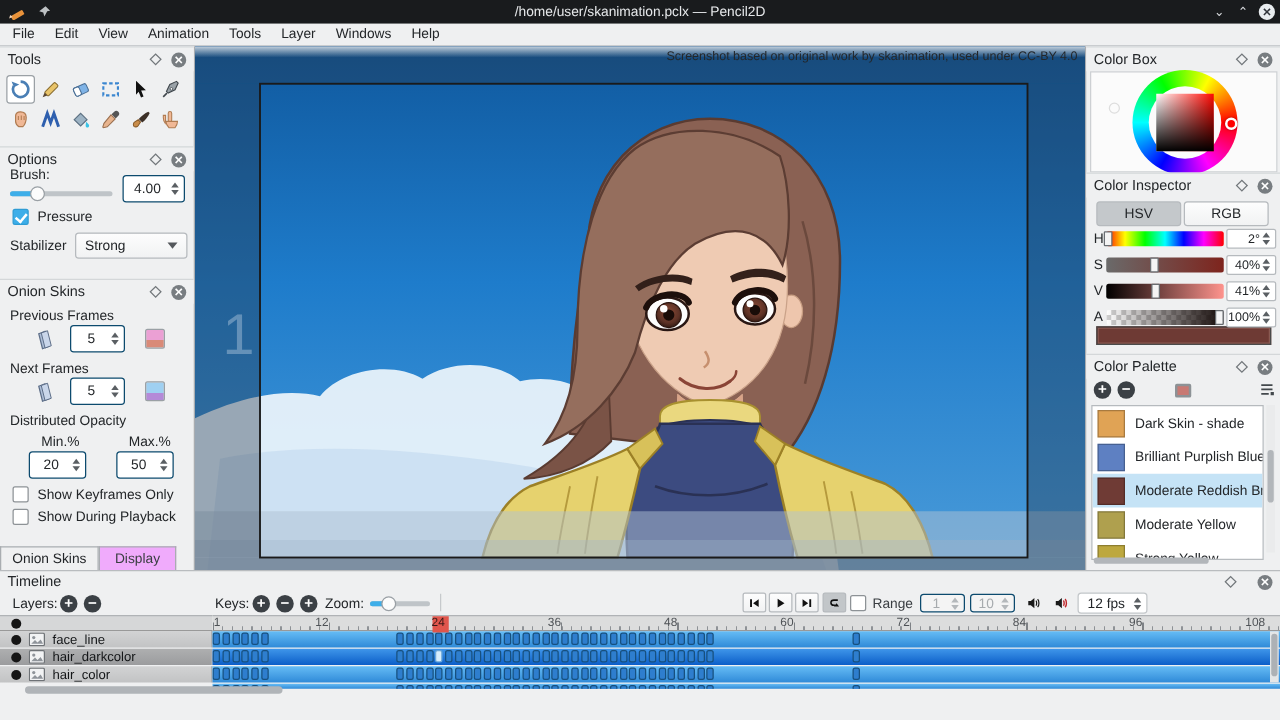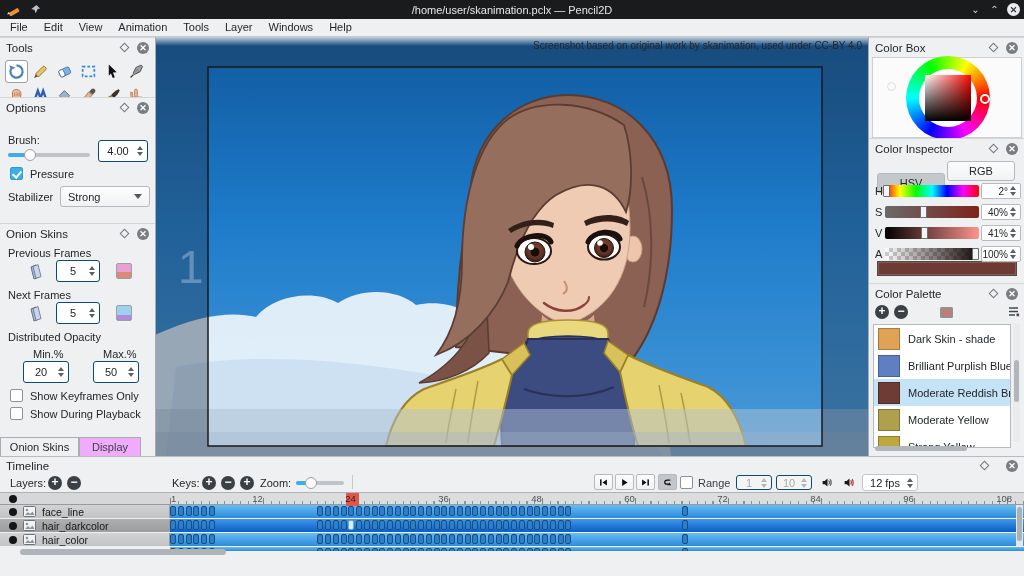--- a/index.html
+++ b/index.html
@@ -255,21 +255,21 @@
         </div>
         <div class="tool-btn">
           <svg viewBox="0 0 16 16">
             <rect x="6.2" y="2" width="2.6" height="8" rx="1.3" fill="#f0b896" stroke="#b07c52" stroke-width=".8"></rect>
             <path d="M4 11c-1-1.2-1.5-2.6-1.5-4.2V5h1.7v3.2z" fill="#f0b896" stroke="#b07c52" stroke-width=".8"></path>
             <path d="M4.5 9.5c0 2.2 1 3.6 2.2 4.8h4.6c1.1-1.4 1.9-3 1.9-4.8z" fill="#f0b896" stroke="#b07c52" stroke-width=".8"></path>
           </svg>
         </div>
       </div>
 
-    <div class="panel-header" style="top:60px;">
+    <div class="panel-header" style="top:80px;">
       <span class="ph-title">Options</span>
       <span class="ph-float"></span>
       <span class="ph-close">✕</span>
     </div>
     <div class="label" style="left:8px; top:97px;">Brush:</div>
     <div class="slider" style="left:8px; top:111px; width:82px;">
       <div class="groove"></div>
         <div class="fill" style="width:22px;"></div>
         <div class="handle" style="left:16px;"></div>
     </div>
@@ -495,21 +495,21 @@
           <span class="pal-swatch" style="background: rgb(189, 168, 63);"></span>
           <span class="pal-name">Strong Yellow</span>
         </div>
       </div>
     <div id="pal-vscroll">
         <div class="h"></div>
       </div>
     <div id="pal-hscroll">
         <div class="h"></div>
       </div>
-  <div class="mode-btn active" style="left: 8px; width: 68px; margin-top: 12px;">HSV</div>
+  <div class="mode-btn active" style="left: 8px; width: 68px;">HSV</div>
       <div class="mode-btn normal" style="left: 78px; width: 68px;">RGB</div>
       <div class="ci-row" style="top: 146px;">
         <span class="ci-label">H</span>
         <div class="ci-slider sl-h">
           <div class="ci-handle" style="left: calc(1% - 3px);"></div>
         </div>
         <div class="ci-spin">
           <span class="sv">2°</span>
           <span class="spin-btns">
             <span class="arr-up"></span>

